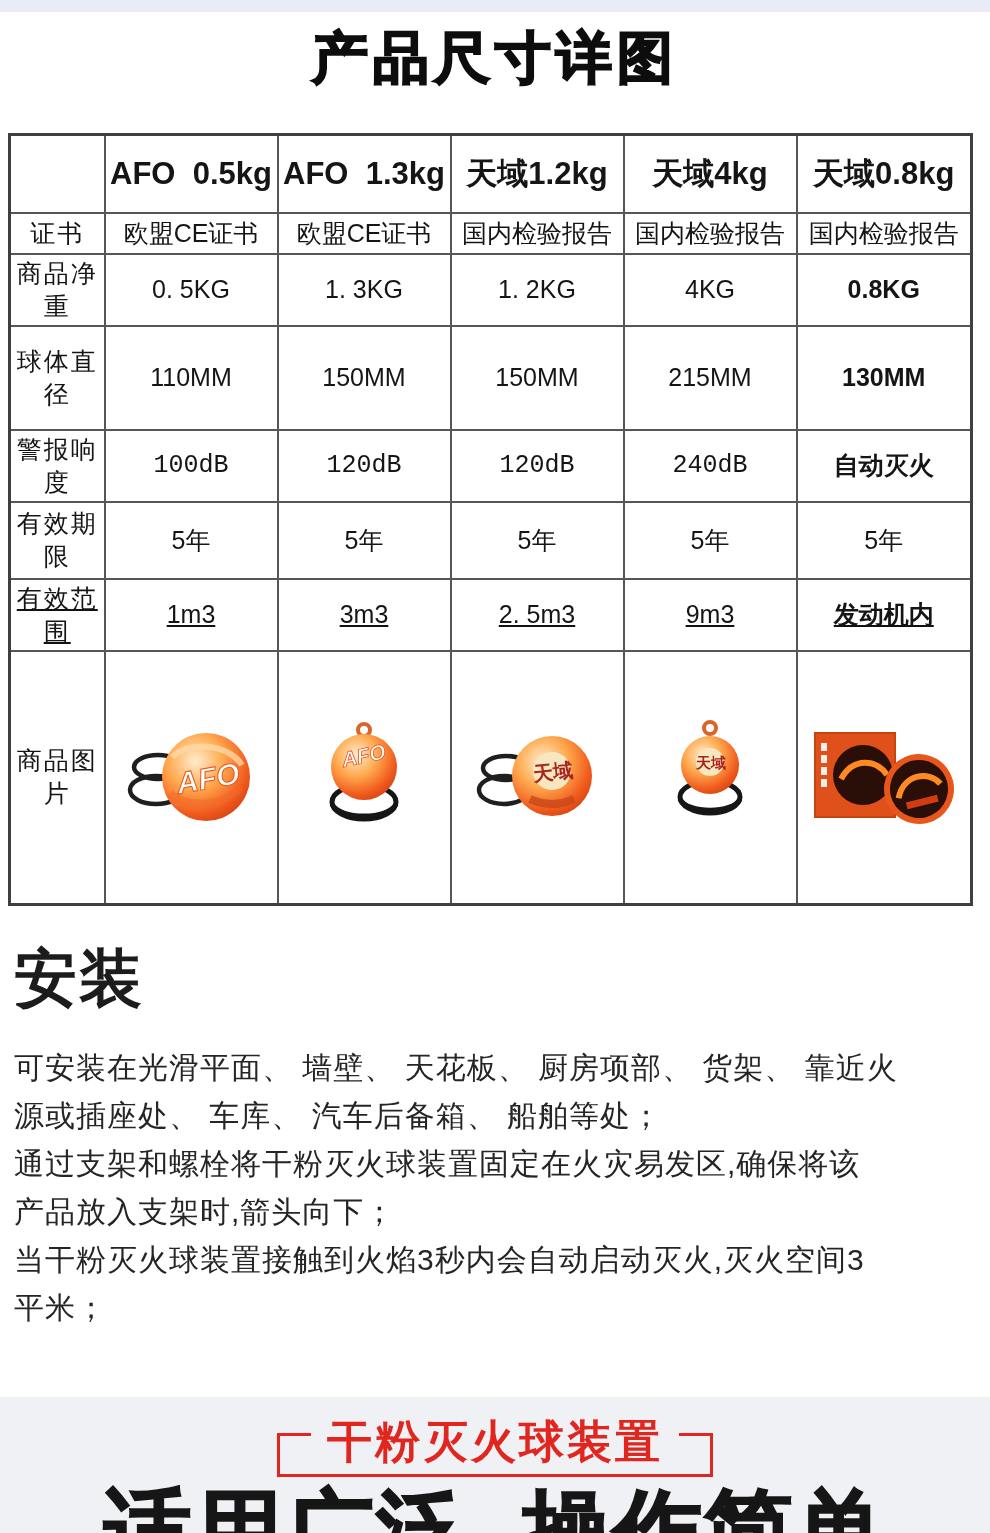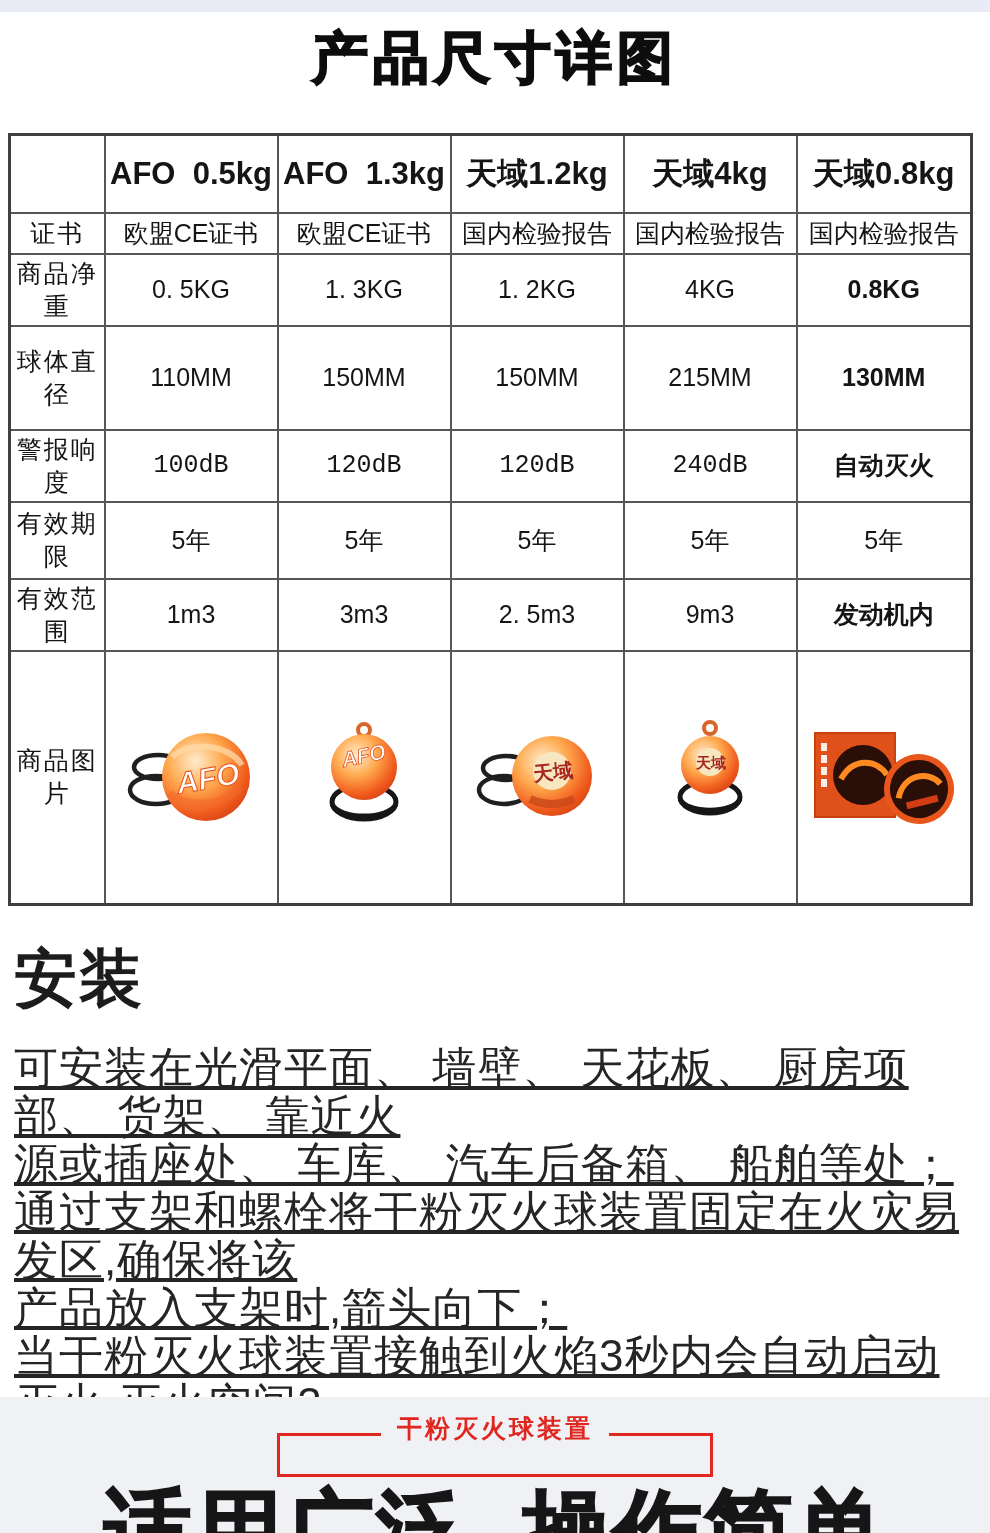--- a/index.html
+++ b/index.html
@@ -44,36 +44,35 @@
   }
   td.lab { font-size: 27px; letter-spacing: 2px; }
   tr.h-head td { font-weight: 700; font-size: 31px; }
   tr.h-head { height: 78px; }
   tr.h-cert { height: 41px; }
   tr.h-weight { height: 70px; }
   tr.h-diam { height: 104px; }
   tr.h-method { height: 84px; font-size: 26px; }
   tr.h-alarm { height: 63px; font-family: Liberation Mono, monospace; }
   tr.h-valid { height: 77px; }
-  tr.h-range { height: 68px; }
+  tr.h-range { height: 68px; text-decoration: underline; }
   tr.h-img { height: 137px; }
   td.lastcol { font-weight: 700; }
   tr.h-img td { padding: 0; }
   .imgwrap { width: 100%; height: 135px; display: flex; align-items: center; justify-content: center; }
 
   .install { margin: 30px 12px 0 14px; }
   .install h2 { font-size: 63px; font-weight: 600; color: #1c1c1c; letter-spacing: 2px; }
   .install .paras { margin-top: 22px; }
   .install p {
-    font-size: 44px;
+    font-size: 30px;
     line-height: 48px;
     color: #252525;
     white-space: pre-wrap;
     letter-spacing: 1px;
-    text-decoration: underline;
   }
 
   .footer {
     height: 136px;
     background: #f0f1f5;
     padding-top: 36px;
     overflow: hidden;
   }
   .badge {
     position: relative;
@@ -84,21 +83,21 @@
   }
   .badge-label {
     position: absolute;
     top: -24px;
     left: 50%;
     transform: translateX(-50%);
     background: #f0f1f5;
     padding: 0 16px;
     white-space: nowrap;
     color: #e0261f;
-    font-size: 25px;
+    font-size: 45px;
     font-weight: 600;
     letter-spacing: 3px;
   }
   .slogan {
     margin-top: 8px;
     text-align: center;
     font-size: 88px;
     line-height: 1.05;
     font-weight: 900;
     letter-spacing: 3px;

